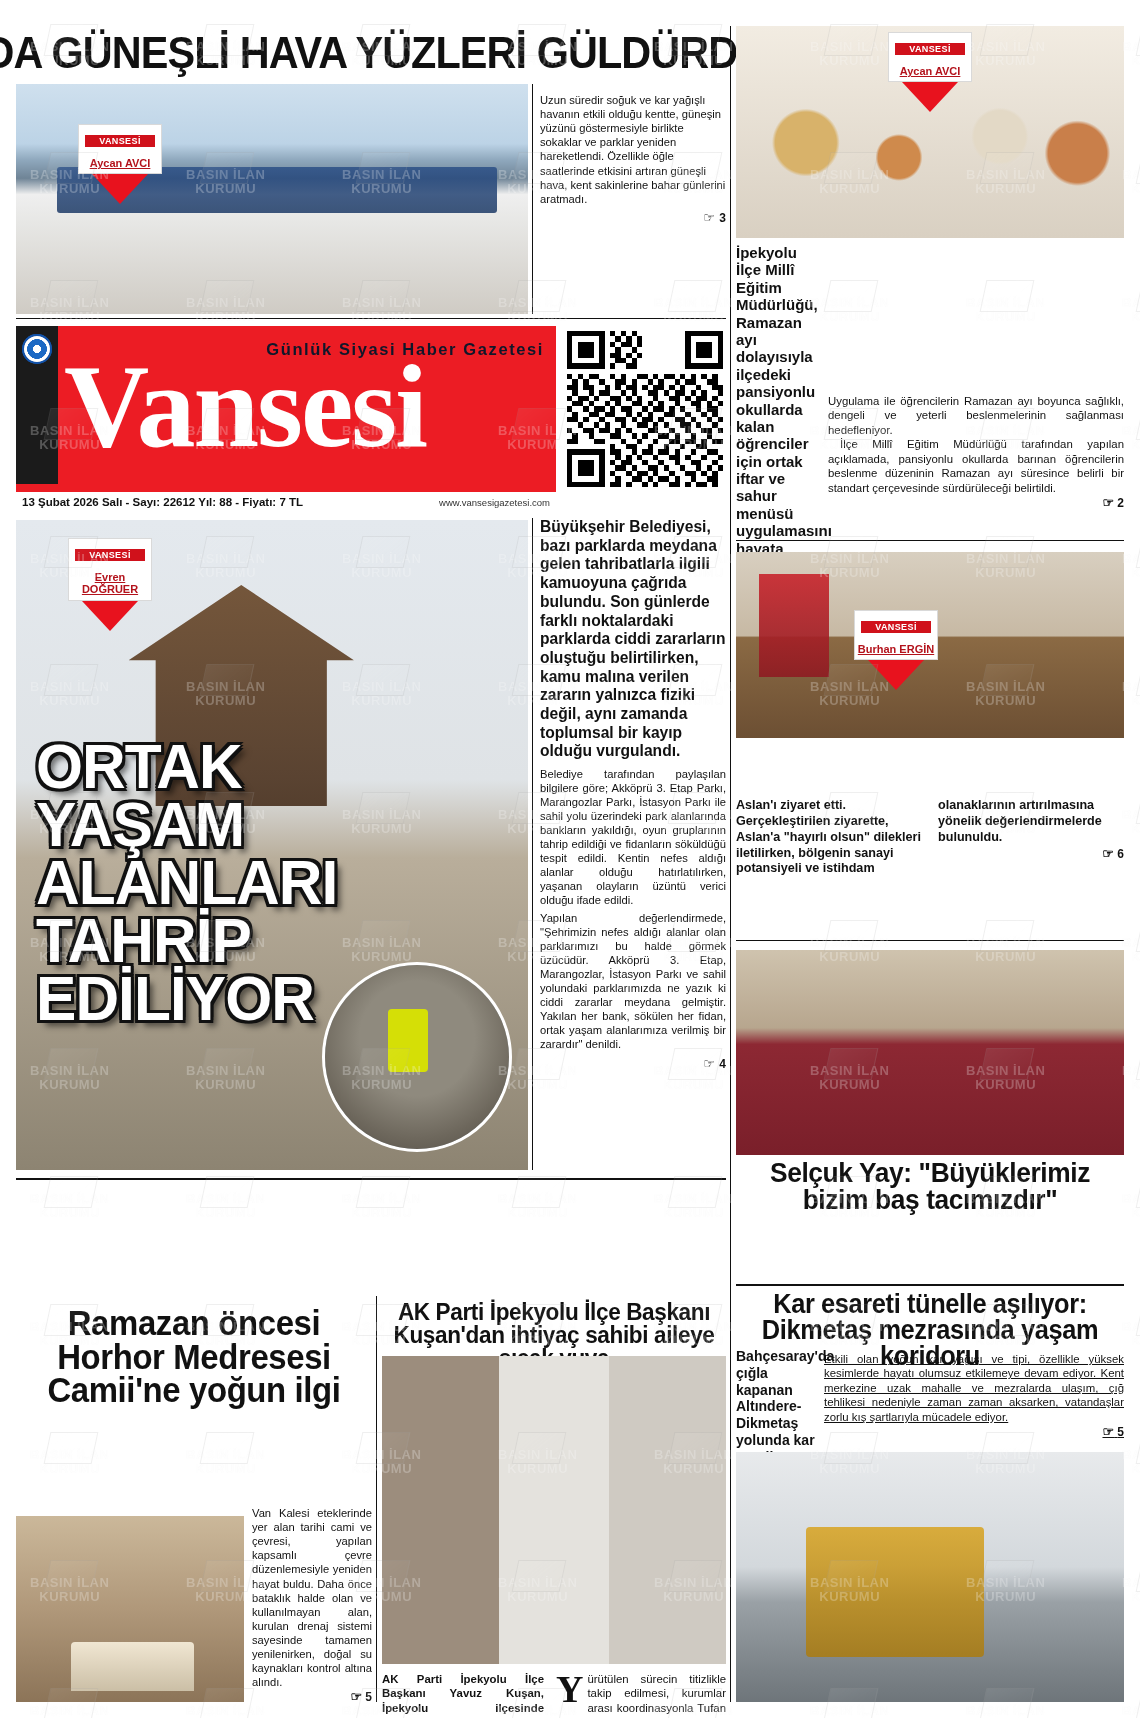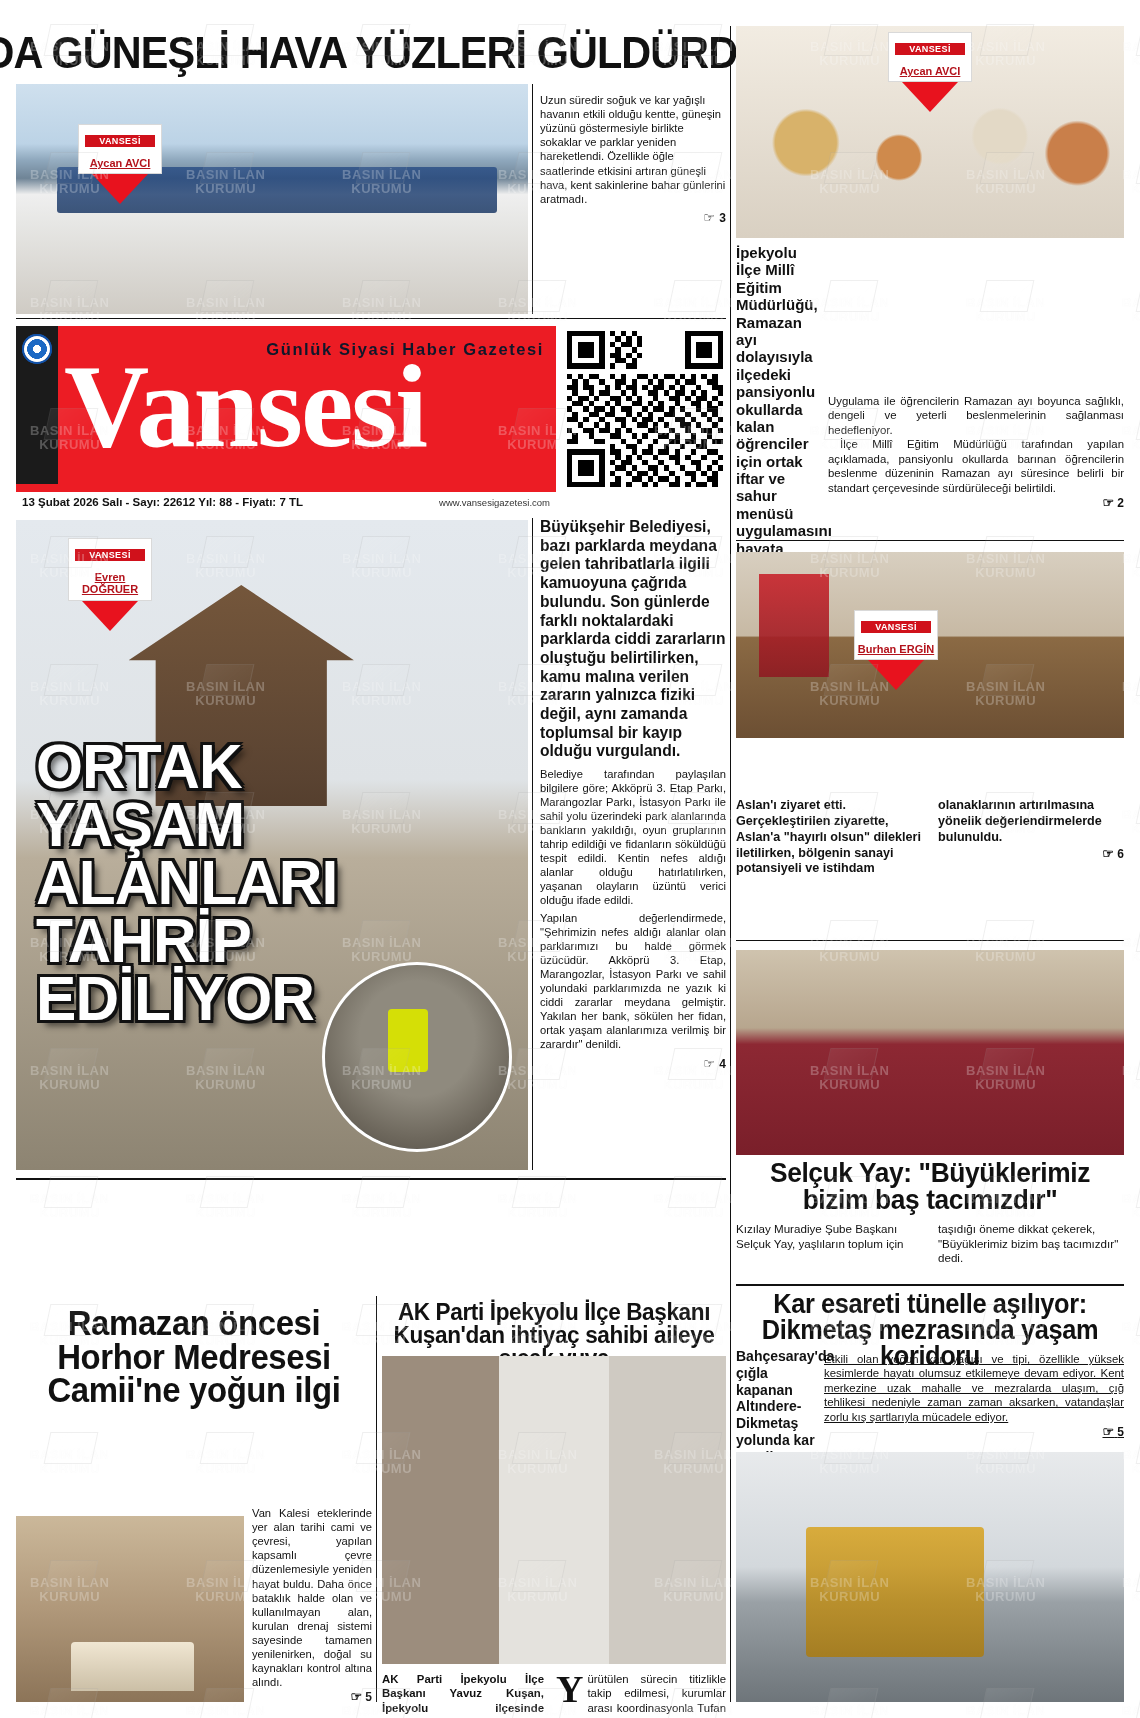--- a/index.html
+++ b/index.html
@@ -497,24 +497,20 @@
   </div>
 
   <div class="rule" style="left:736px; top:940px; width:388px; height:1px;"></div>
 
   <div class="s-sel-photo photo ph-elderly">
       <div class="sky"></div>
     </div>
   <div class="s-sel-head">
     <div class="hl">Selçuk Yay: "Büyüklerimiz bizim baş tacımızdır"</div>
   </div>
-  <div class="s-sel-body">
-    <div>Kızılay Muradiye Şube Başkanı Selçuk Yay, yaşlıların toplum için</div>
-    <div>taşıdığı öneme dikkat çekerek, "Büyüklerimiz bizim baş tacımızdır" dedi.</div>
-  </div>
 
   <div class="rule" style="left:736px; top:1284px; width:388px; height:2px;"></div>
 
   <div class="s-kar-head">
     <div class="hl">Kar esareti tünelle aşılıyor: Dikmetaş mezrasında yaşam koridoru</div>
   </div>
   <div class="s-kar-sub">Bahçesaray'da çığla kapanan Altındere-Dikmetaş yolunda kar tüneli açılarak yeniden ulaşım sağlandı.</div>
   <div class="s-kar-body">
     <span>Etkili olan yoğun kar yağışı ve tipi, özellikle yüksek kesimlerde hayatı olumsuz etkilemeye devam ediyor. Kent merkezine uzak mahalle ve mezralarda ulaşım, çığ tehlikesi nedeniyle zaman zaman aksarken, vatandaşlar zorlu kış şartlarıyla mücadele ediyor.</span>
     <div class="ref" style="text-align:right;"><span class="hand">☞</span>

